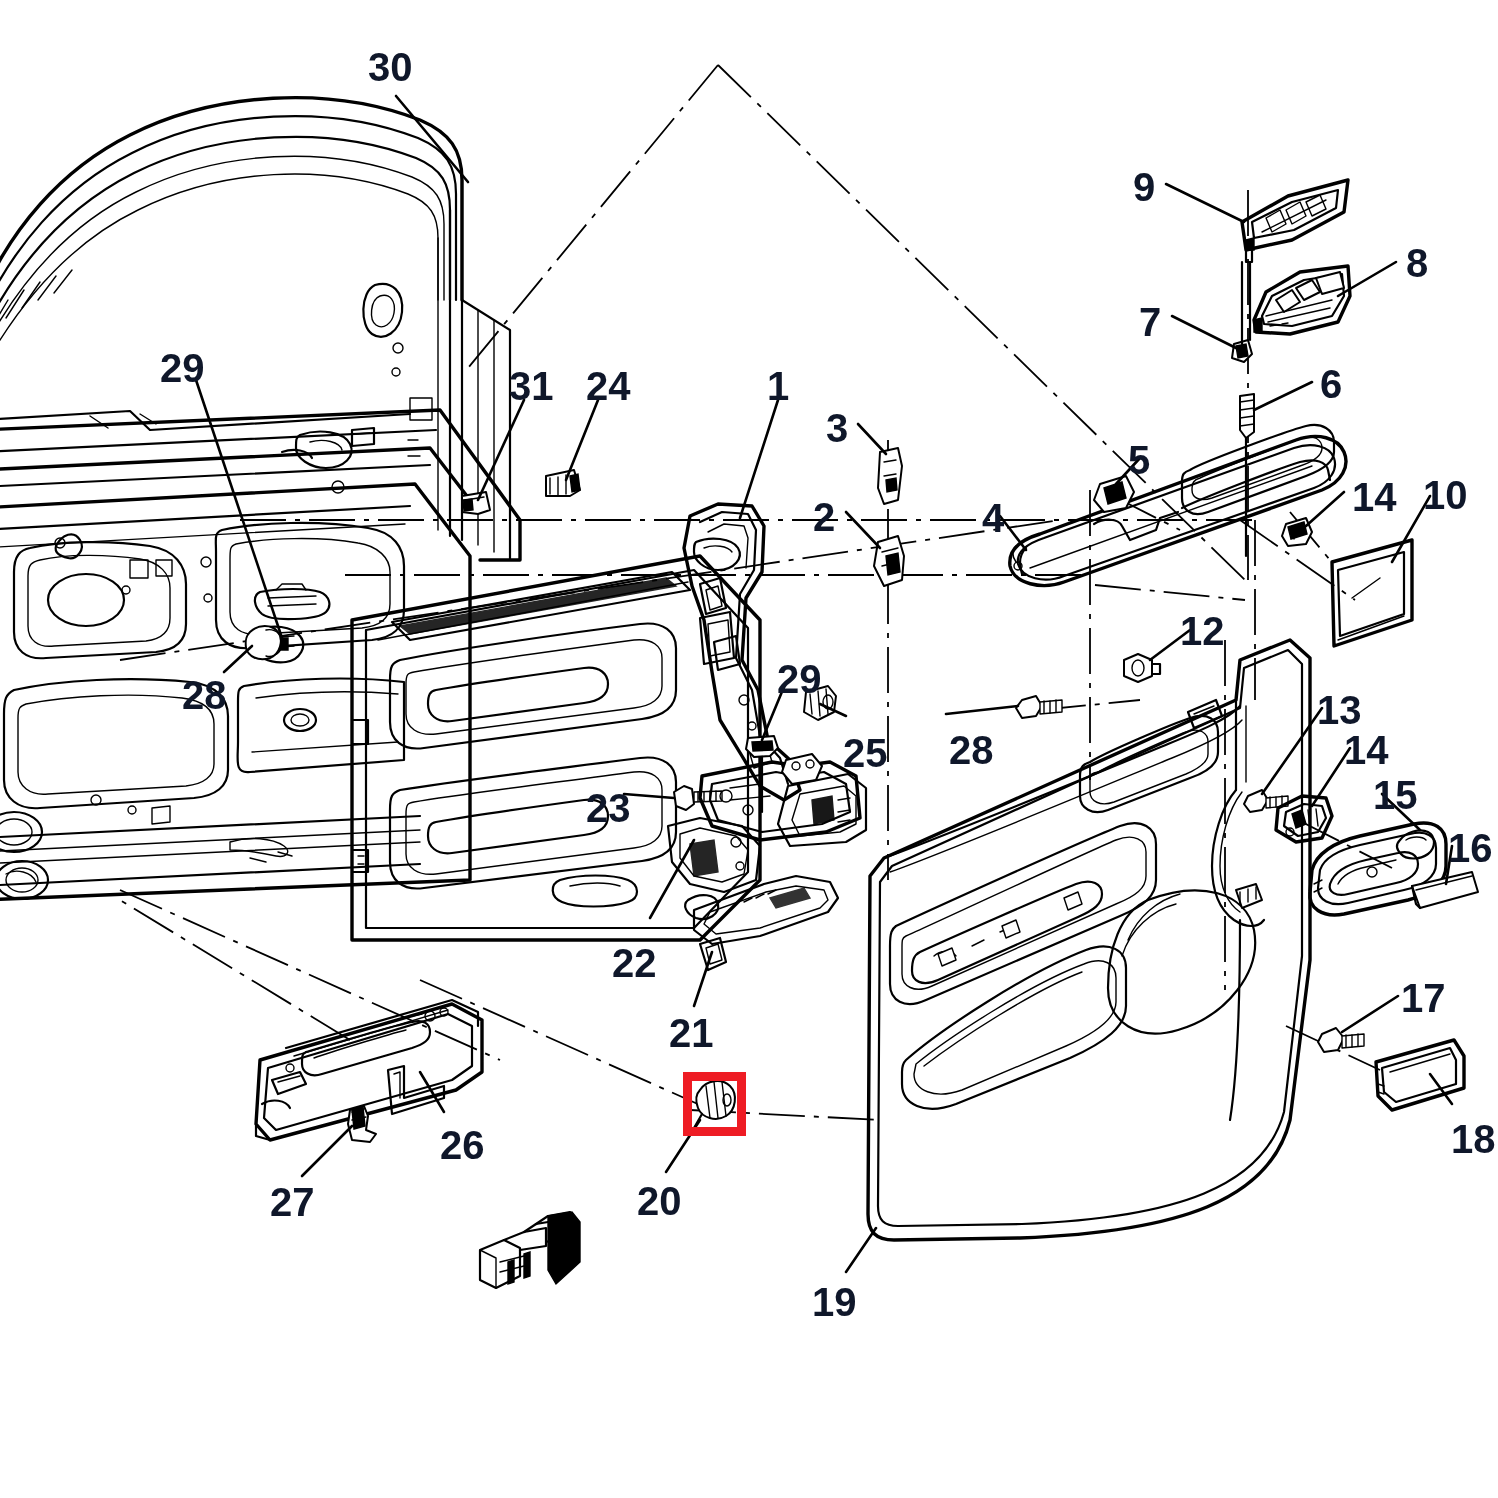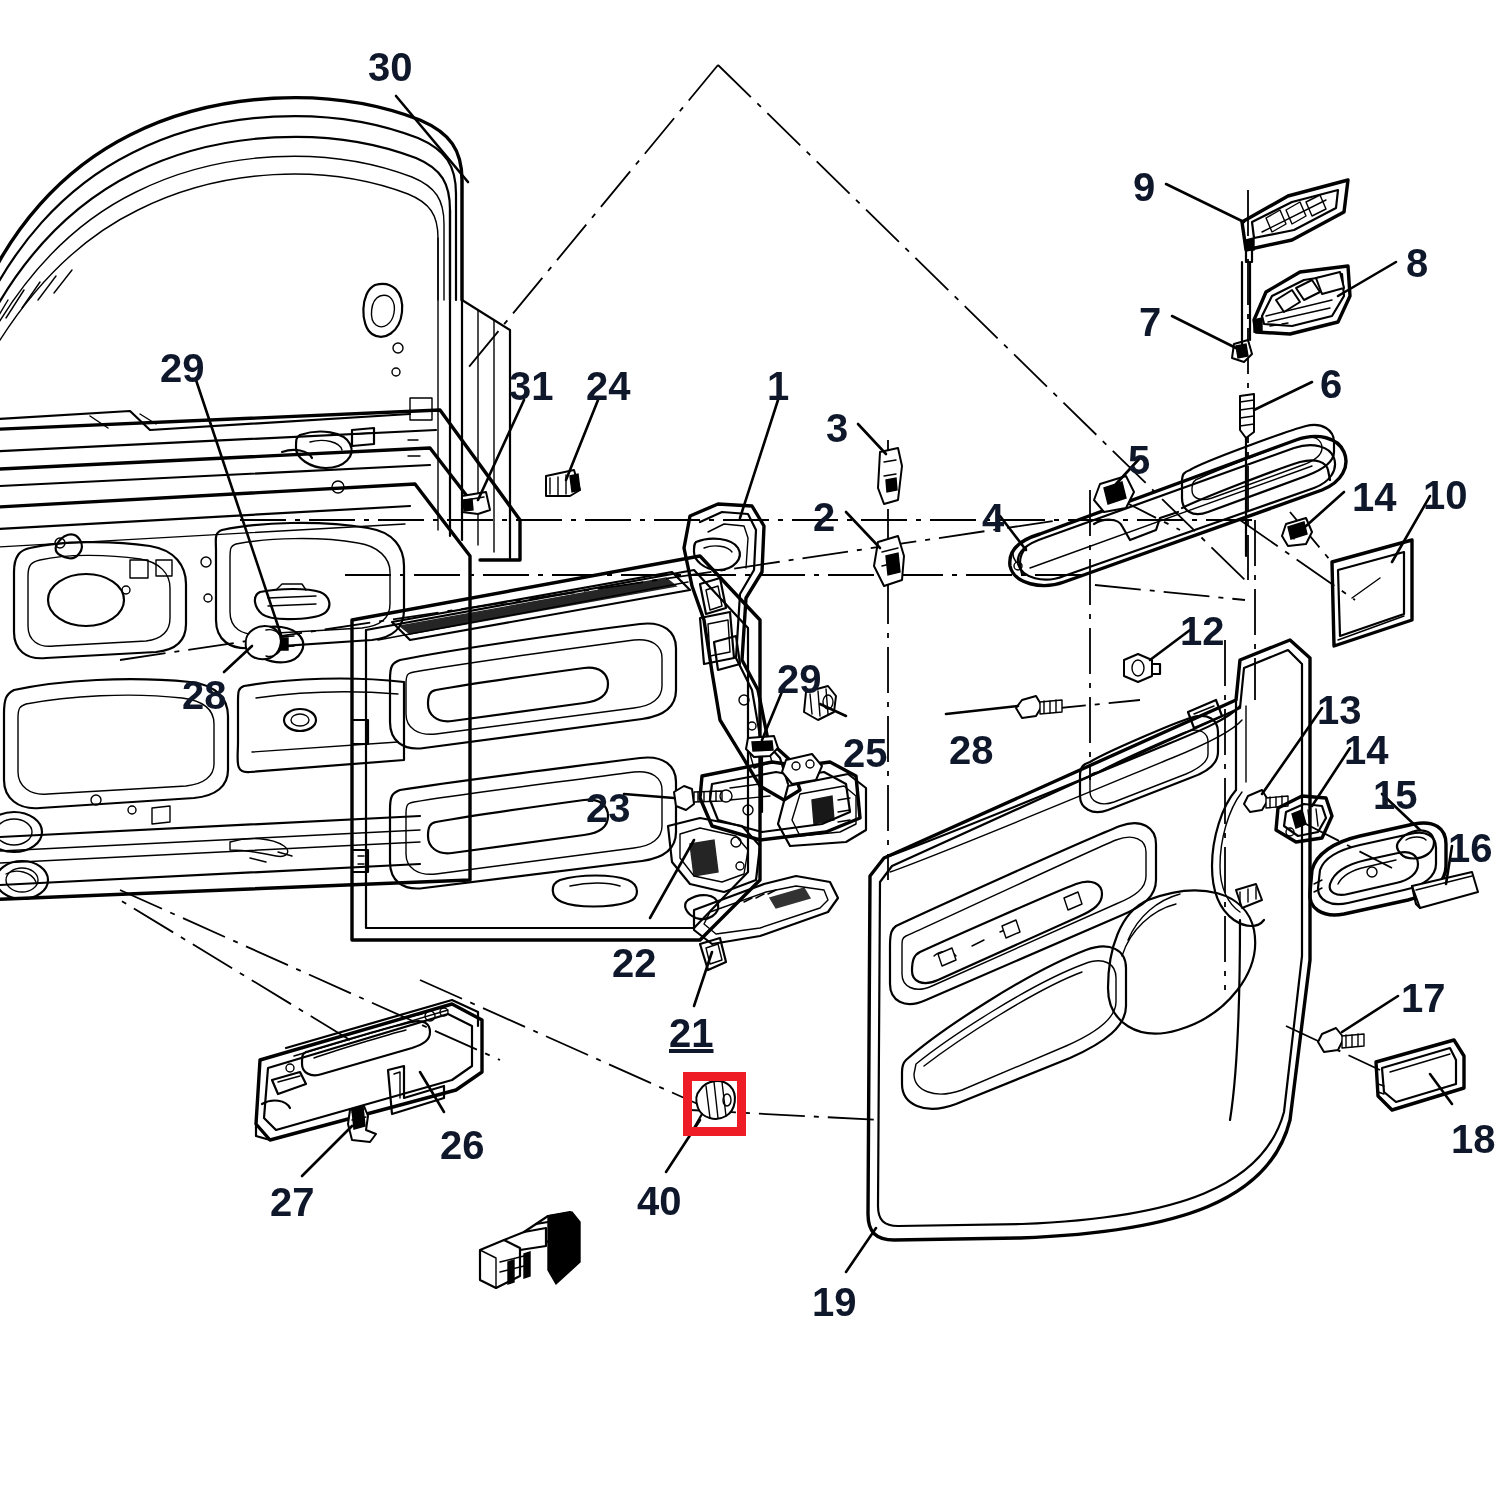--- a/index.html
+++ b/index.html
@@ -569,20 +569,20 @@
       <div class="callout-label" style="left: 1373px; top: 775px;">15</div>
       <div class="callout-label" style="left: 1448px; top: 828px;">16</div>
       <div class="callout-label" style="left: 1401px; top: 978px;">17</div>
       <div class="callout-label" style="left: 1451px; top: 1119px;">18</div>
       <div class="callout-label" style="left: 777px; top: 659px;">29</div>
       <div class="callout-label" style="left: 843px; top: 733px;">25</div>
       <div class="callout-label" style="left: 949px; top: 730px;">28</div>
       <div class="callout-label" style="left: 182px; top: 675px;">28</div>
       <div class="callout-label" style="left: 586px; top: 788px;">23</div>
       <div class="callout-label" style="left: 612px; top: 927px; margin-top: 16px;">22</div>
-      <div class="callout-label" style="left: 669px; top: 1013px; text-decoration: underline;">21</div>
+      <div class="callout-label" style="left: 669px; top: 1013px;">21</div>
       <div class="callout-label" style="left: 440px; top: 1125px;">26</div>
       <div class="callout-label" style="left: 270px; top: 1182px;">27</div>
-      <div class="callout-label" style="left: 637px; top: 1181px;">40</div>
+      <div class="callout-label" style="left: 637px; top: 1181px;">20</div>
       <div class="callout-label" style="left: 812px; top: 1282px;">19</div>
     </div>
 
 </div>
 
 </body></html>

